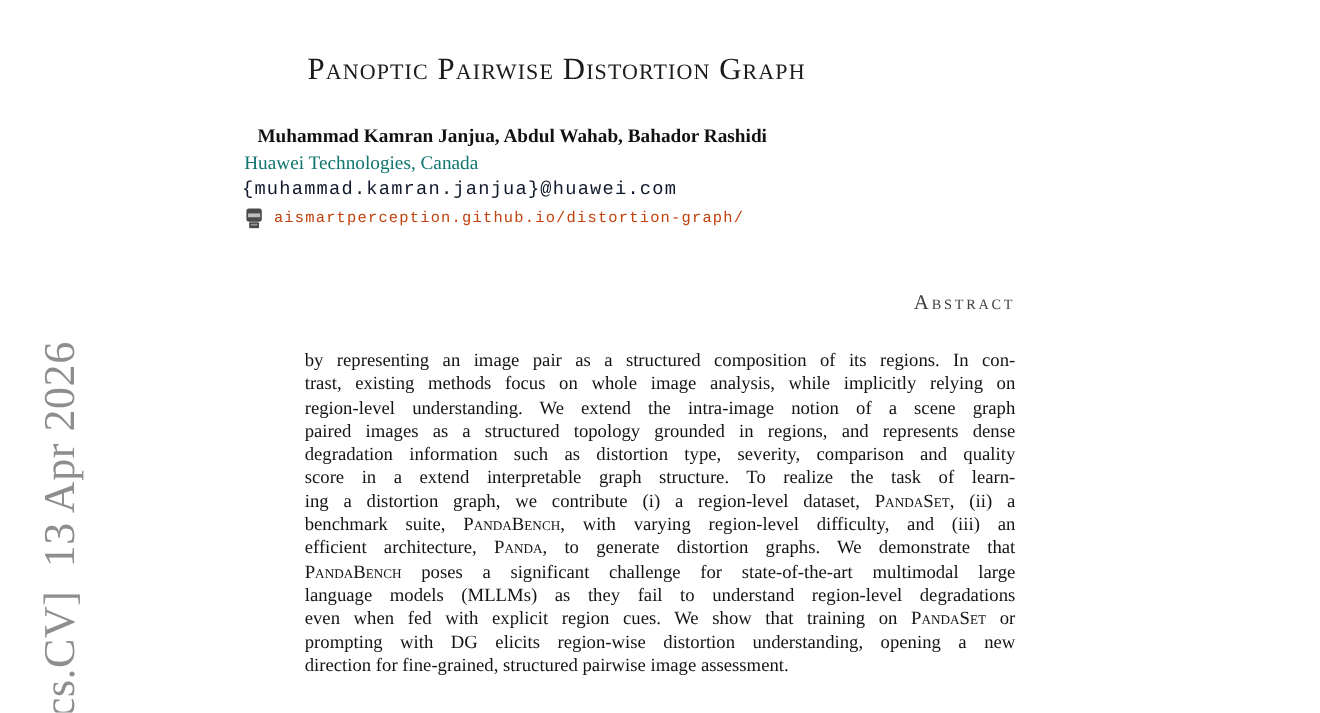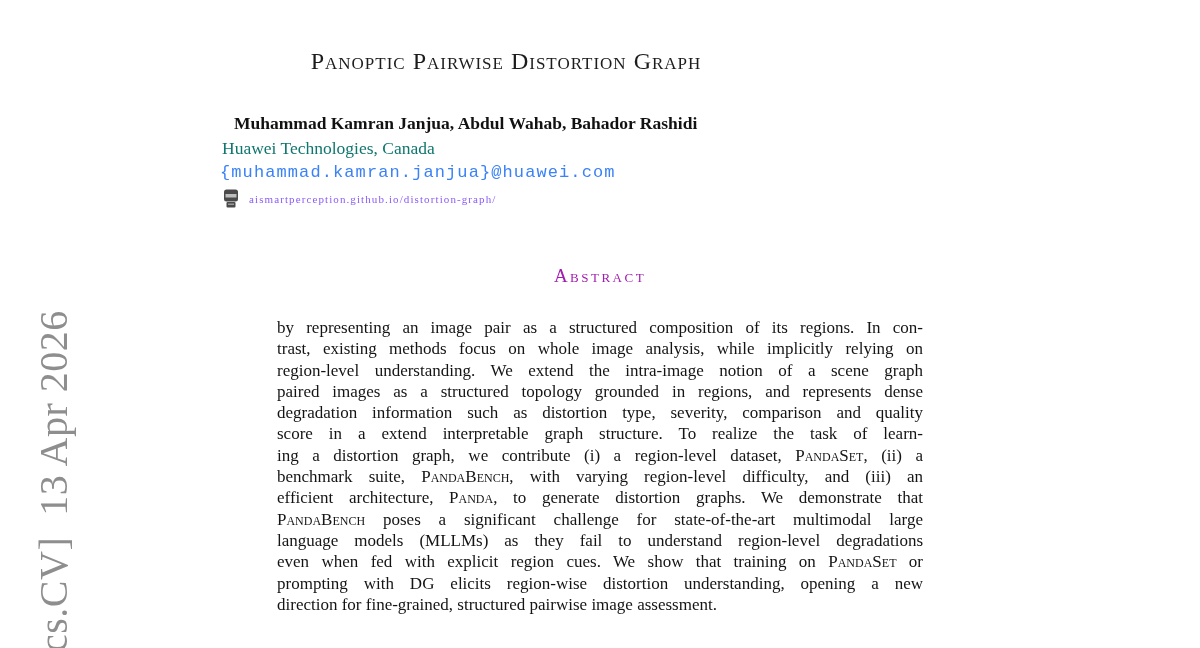--- a/index.html
+++ b/index.html
@@ -24,21 +24,21 @@
     color: #8e8e8e;
     white-space: pre;
     letter-spacing: 0.5px;
   }
   .title {
     position: absolute;
     left: 0;
     top: 48px;
     width: 1012px;
     text-align: center;
-    font-size: 24px;
+    font-size: 28px;
     font-weight: normal;
     font-variant: small-caps;
     letter-spacing: 1px;
     color: #1c1c1c;
     white-space: nowrap;
   }
   .authors {
     position: absolute;
     left: 222px;
     top: 113px;
@@ -56,52 +56,52 @@
     color: #0f766e;
     white-space: nowrap;
   }
   .email {
     position: absolute;
     left: 220px;
     top: 163px;
     font-family: "Liberation Mono", monospace;
     font-size: 17px;
     letter-spacing: 1.1px;
-    color: #3b82f6;
+    color: #0f172a;
     white-space: nowrap;
   }
   .linkrow {
     position: absolute;
     left: 223px;
     top: 189px;
     display: flex;
     align-items: center;
     gap: 10px;
     white-space: nowrap;
   }
   .licon { display: inline-block; width: 16px; height: 19px; }
   .plink {
-    font-family: Liberation Serif, serif;
-    font-size: 11px;
+    font-family: Liberation Mono, monospace;
+    font-size: 14px;
     letter-spacing: 1.1px;
-    color: #8b5cf6;
+    color: #c2410c;
     text-decoration: none;
     cursor: pointer;
   }
   .abs-heading {
     position: absolute;
     left: 277px;
     top: 265px;
     width: 646px;
-    text-align: center;
+    text-align: right;
     font-size: 19px;
     font-weight: normal;
     font-variant: small-caps;
     letter-spacing: 2.5px;
-    color: #a21caf;
+    color: #404040;
   }
   .abstract {
     position: absolute;
     left: 277px;
     top: 317px;
     width: 646px;
     font-size: 17px;
     line-height: 21.3px;
     color: #141414;
   }

